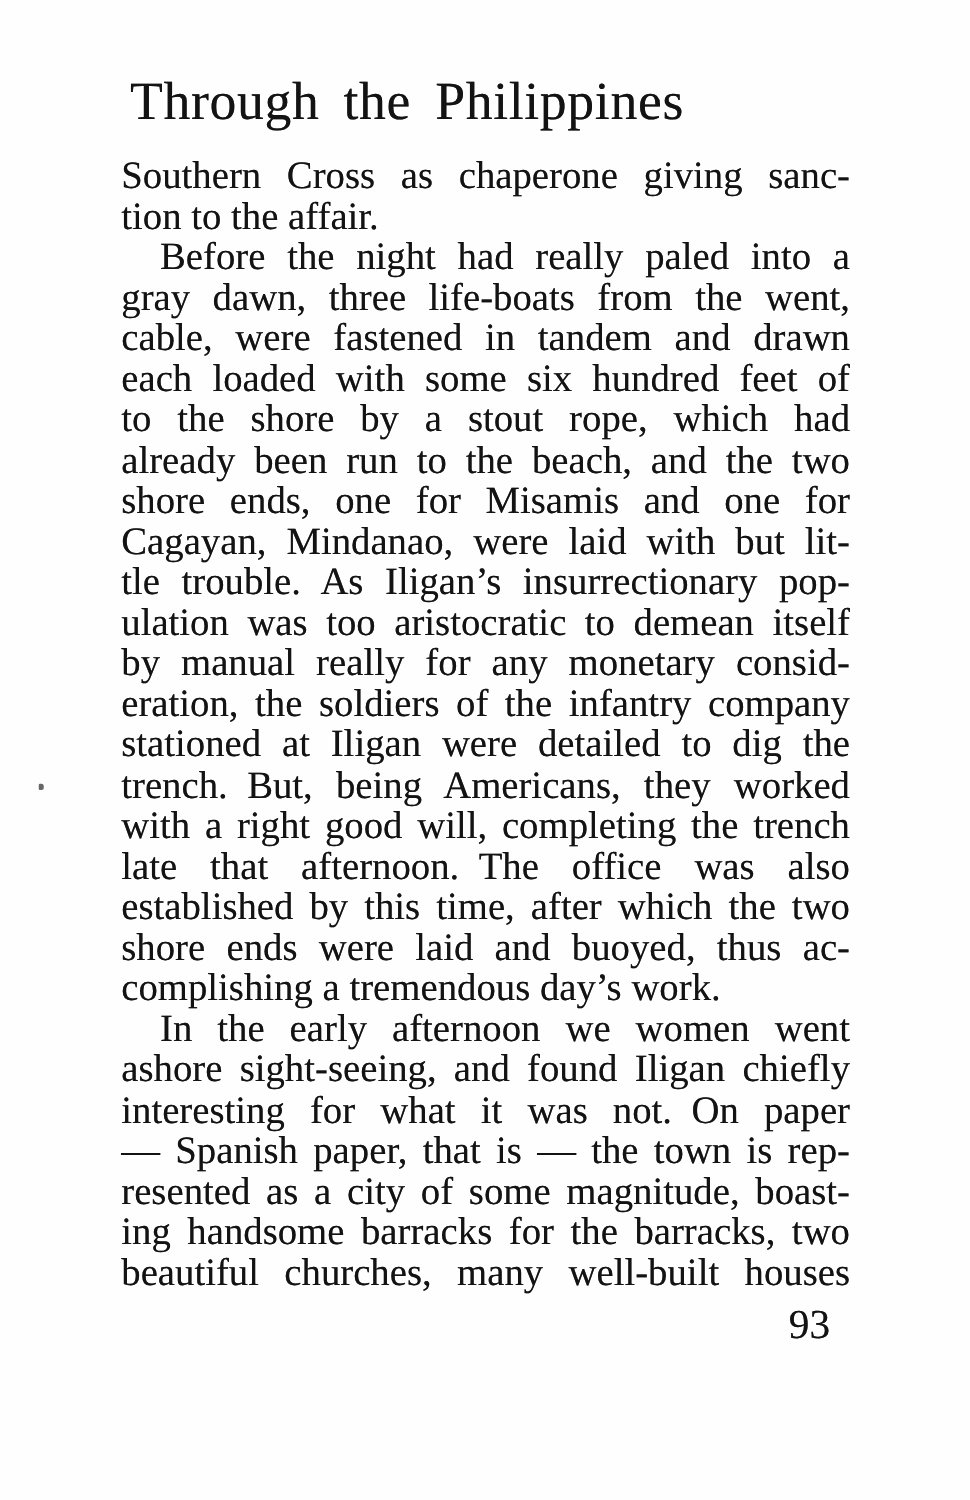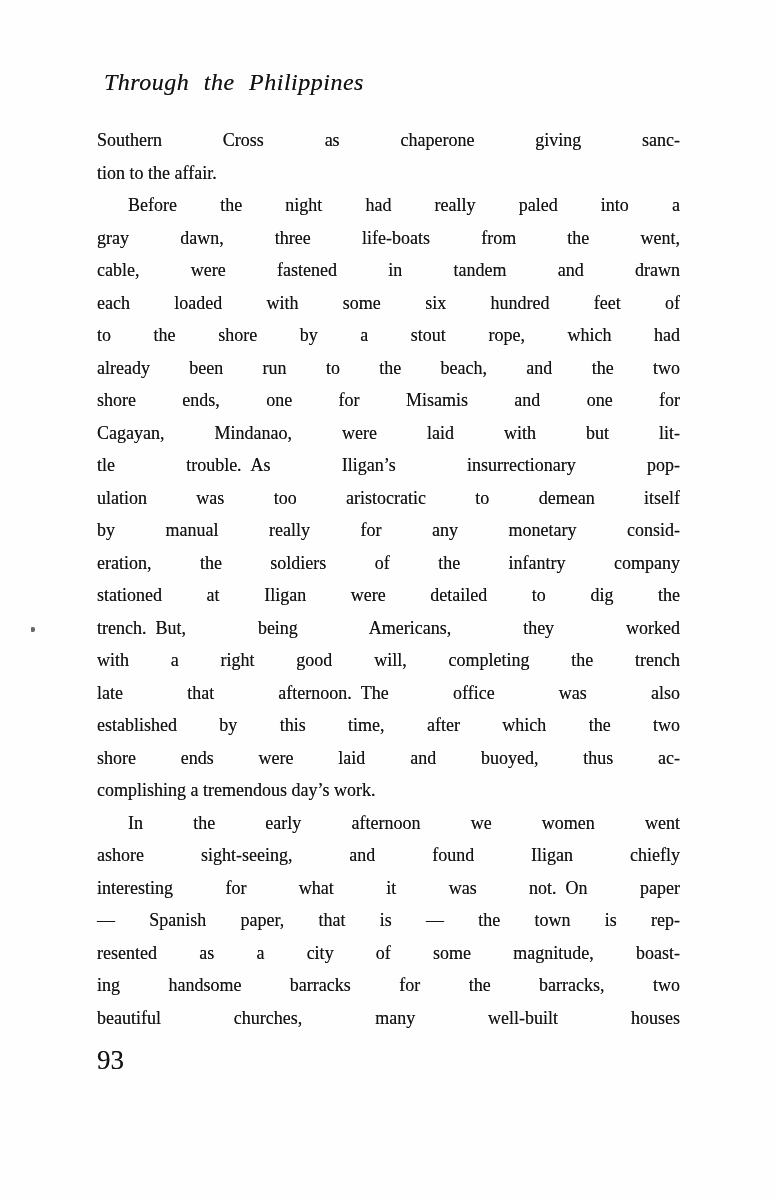--- a/index.html
+++ b/index.html
@@ -13,54 +13,53 @@
     height: 1200px;
     background: #fefefe;
     overflow: hidden;
     font-family: "Liberation Serif", serif;
     color: #131313;
   }
   .running-header {
     position: absolute;
     left: 104px;
     top: 62px;
-    font-style: italic;
-    font-size: 24px;
+    font-size: 43px;
     line-height: 40px;
     word-spacing: 8px;
     letter-spacing: 0.5px;
     text-shadow: 0 0 0.4px rgba(0,0,0,0.65);
     white-space: nowrap;
   }
   .page-body {
     position: absolute;
     left: 97px;
     top: 124px;
     width: 583px;
-    font-size: 18px;
+    font-size: 31px;
     line-height: 32.5px;
     text-shadow: 0 0 0.4px rgba(0,0,0,0.6);
   }
   .line {
     text-align: justify;
     text-align-last: justify;
   }
   .line.para-end {
     text-align-last: left;
   }
   .line.indent {
     text-indent: 31px;
   }
   .page-number {
     position: absolute;
     left: 97px;
     top: 1044px;
     width: 567px;
-    text-align: left;
-    font-size: 27px;
+    text-align: right;
+    font-size: 33px;
     line-height: 32px;
     text-shadow: 0 0 0.4px rgba(0,0,0,0.6);
   }
   .scan-speck {
     position: absolute;
     left: 31px;
     top: 627px;
     width: 4px;
     height: 5px;
     background: #4c4c4c;

